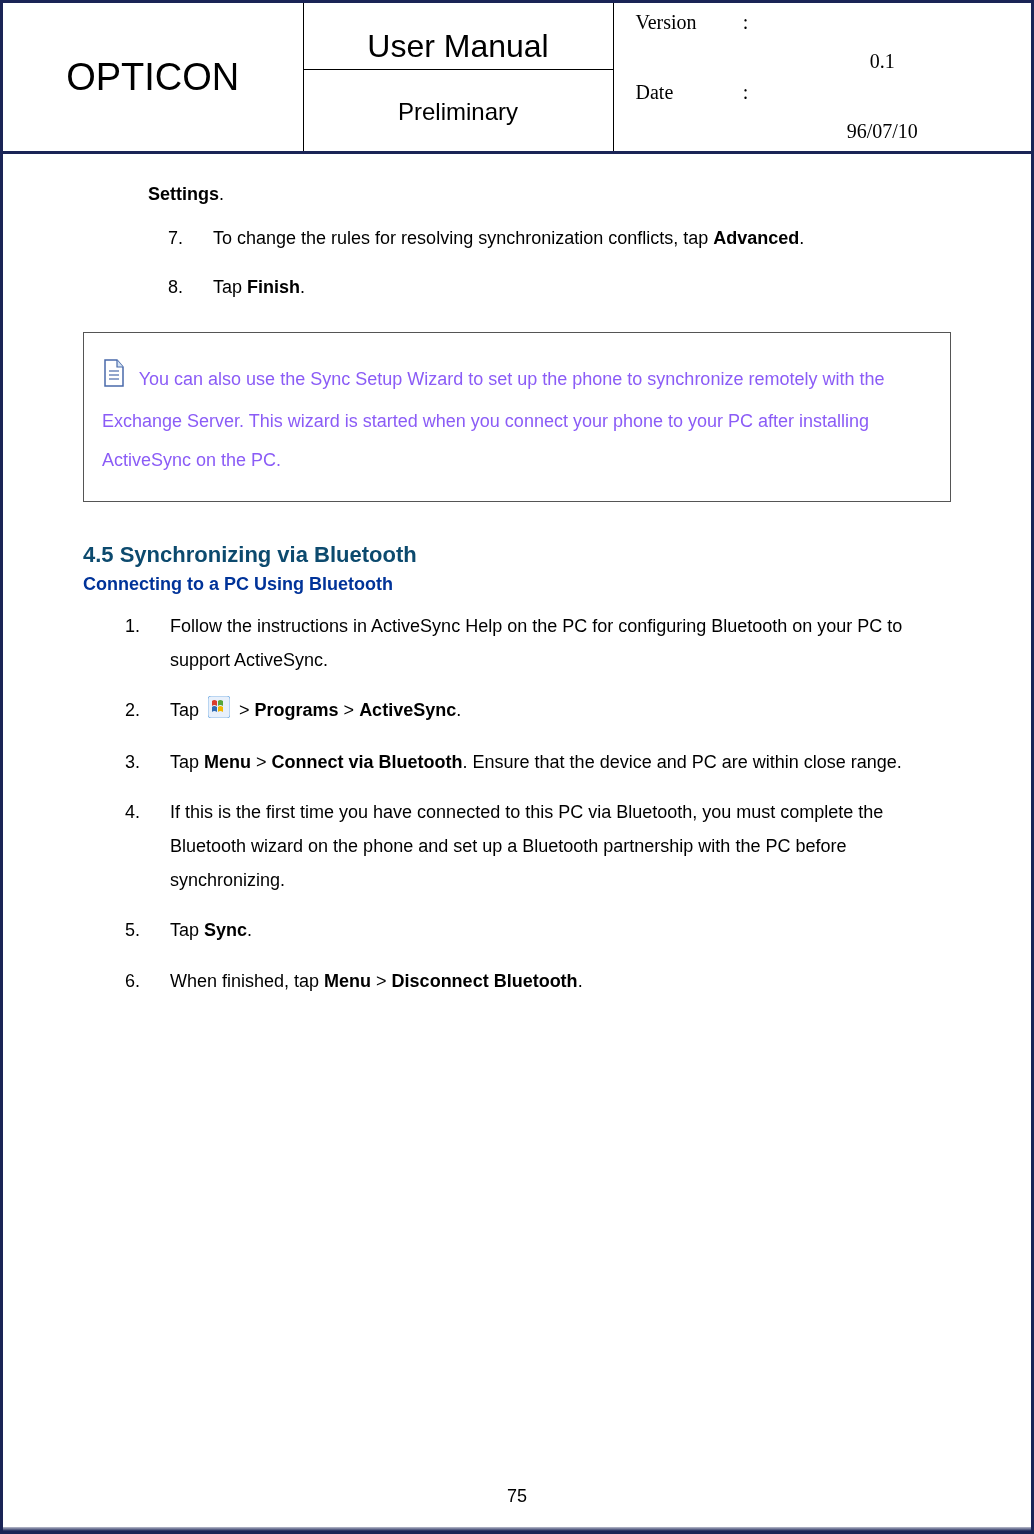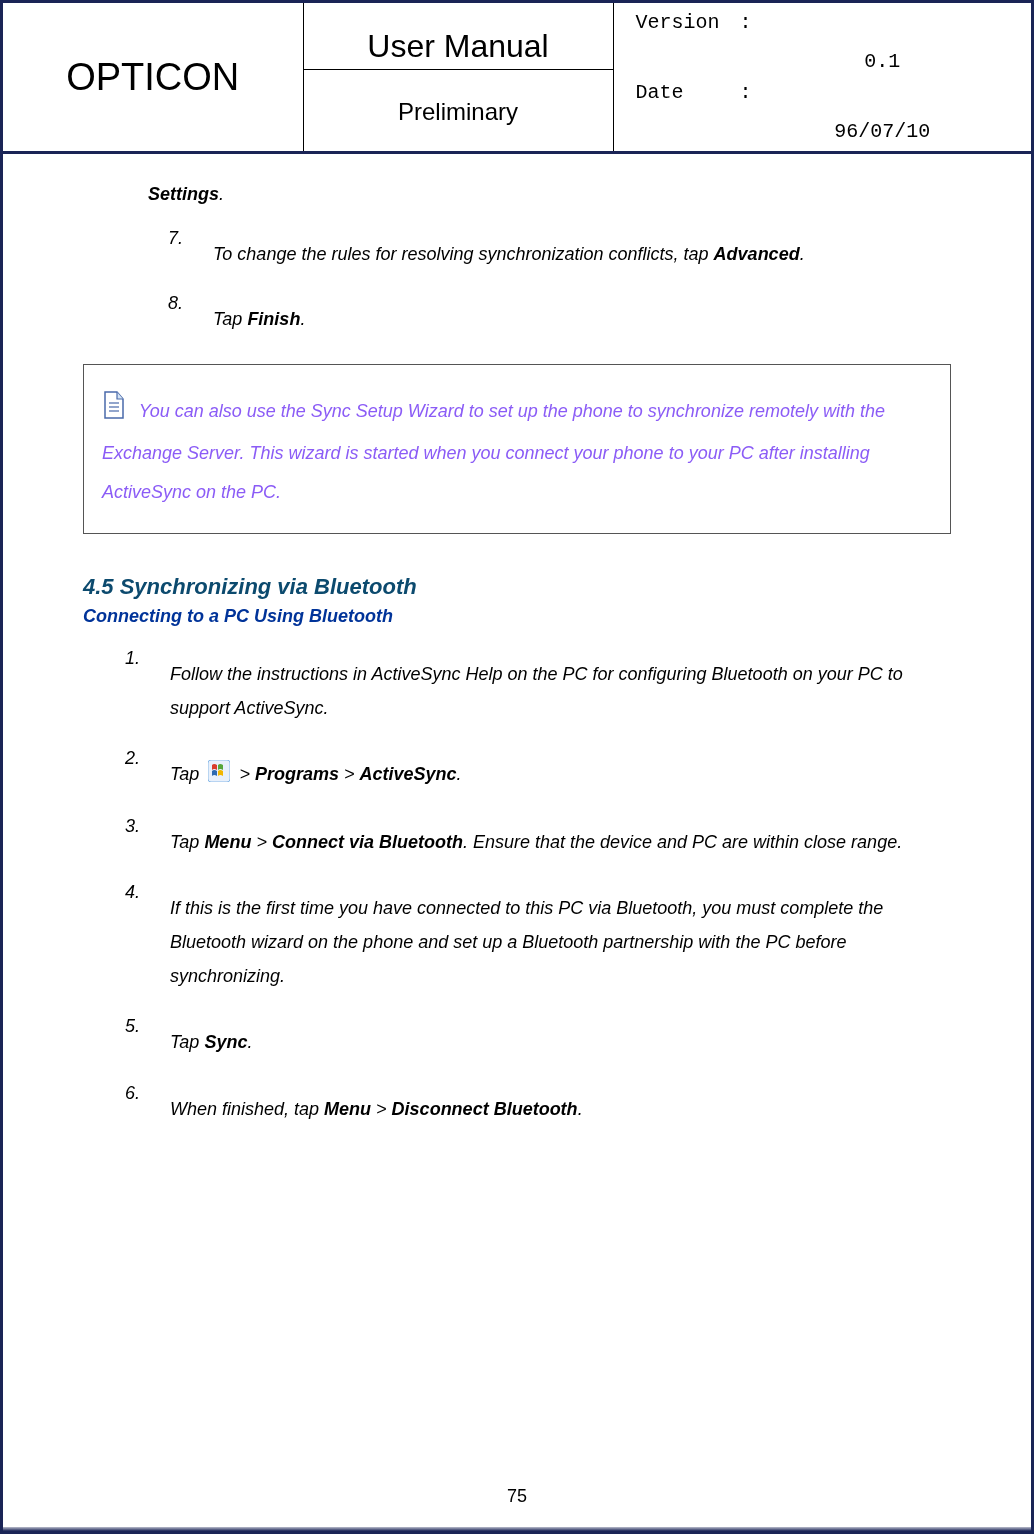--- a/index.html
+++ b/index.html
@@ -41,47 +41,46 @@
       border-bottom: 1px solid #000;
       padding: 4px 0;
     }
     .title-bottom {
       font-family: Arial, sans-serif;
       font-size: 24px;
       padding: 4px 0;
       margin-top: 24px;
     }
     .meta-cell {
-      font-family: Liberation Mono, monospace;
+      font-family: Liberation Serif, serif;
       font-size: 20px;
       padding: 4px 12px;
     }
     .meta-row {
       display: flex;
       justify-content: space-between;
       padding: 4px 10px;
     }
     .meta-label { width: 100px; }
     .meta-colon { width: 20px; text-align: center; }
     .meta-value { flex: 1; text-align: center; margin-top: 39px; }
     .content {
       padding: 30px 80px 20px 80px;
       font-size: 18px;
-      font-style: italic;
     }
     .indent-block { margin-left: 65px; }
     .settings-line { margin-bottom: 18px; }
     .ol-wrap { margin-left: 20px; }
     .ol-item {
       display: flex;
       margin-bottom: 18px;
       line-height: 1.7;
     }
     .ol-num { width: 45px; flex-shrink: 0; }
-    .ol-body { flex: 1; margin-top: 16px; }
+    .ol-body { flex: 1; }
     .note-box {
       border: 1px solid #555;
       padding: 26px 18px 20px 18px;
       margin: 30px 0 40px 0;
       line-height: 2.2;
       color: #8b5cf6;
       font-size: 18px;
     }
     .note-box2 {
       border: 1px solid #555;

